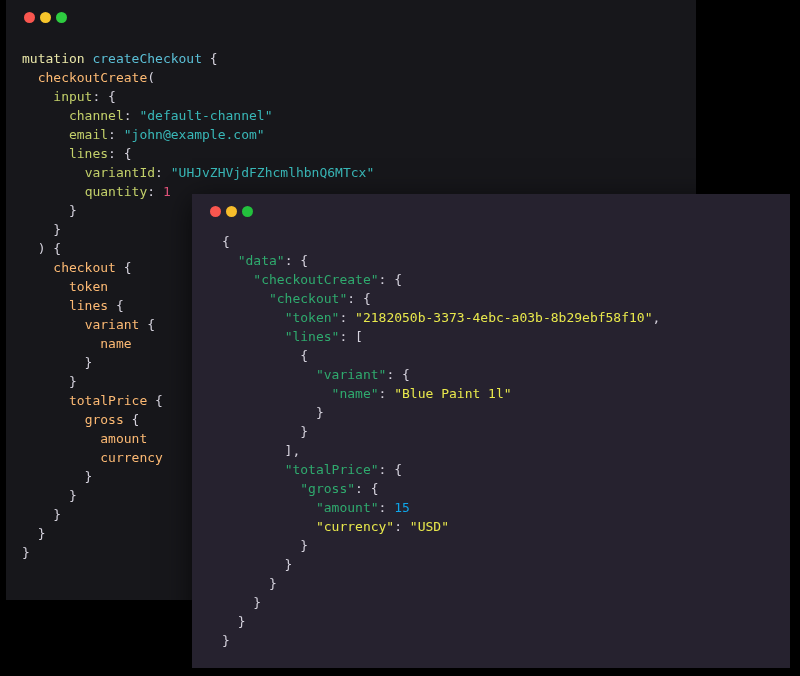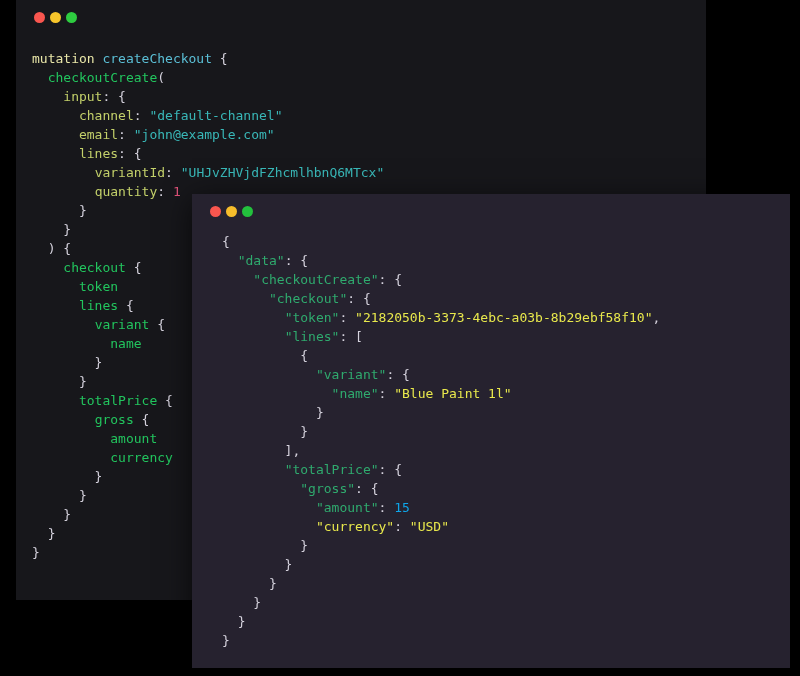--- a/index.html
+++ b/index.html
@@ -22,21 +22,21 @@
     background: #000000;
   }
 
   
   .window {
     position: absolute;
     overflow: hidden;
   }
 
   .window-query {
-    left: 16px;
+    left: 6px;
     top: 0px;
     width: 690px;
     height: 600px;
     background: #17171b;
   }
 
   .window-response {
     left: 192px;
     top: 194px;
     width: 598px;
@@ -92,21 +92,21 @@
     padding-left: 222px;
   }
   .line {
     height: 19px;
     white-space: pre;
   }
 
   
   .t-kw       { color: #e9e6a8; }   
   .t-opname   { color: #5bbfd6; }   
-  .t-field    { color: #22c55e; }   
+  .t-field    { color: #fdba74; }   
   .t-arg      { color: #c3d06a; }   
   .t-str      { color: #39b8b8; }   
   .t-num      { color: #e0527a; }   
   .t-punc     { color: #d6d3de; }   
 
   
   .j-key      { color: #2faa6e; }   
   .j-keyhl    { color: #e8e84c; }   
   .j-str      { color: #e8e84c; }   
   .j-num      { color: #0ea5e9; }   

